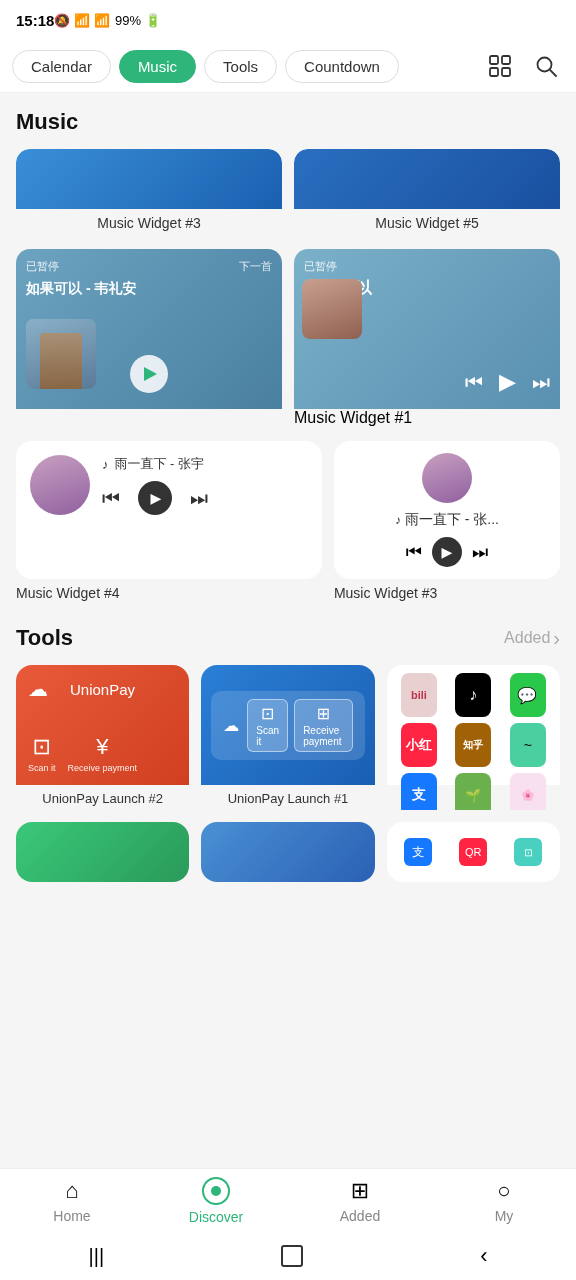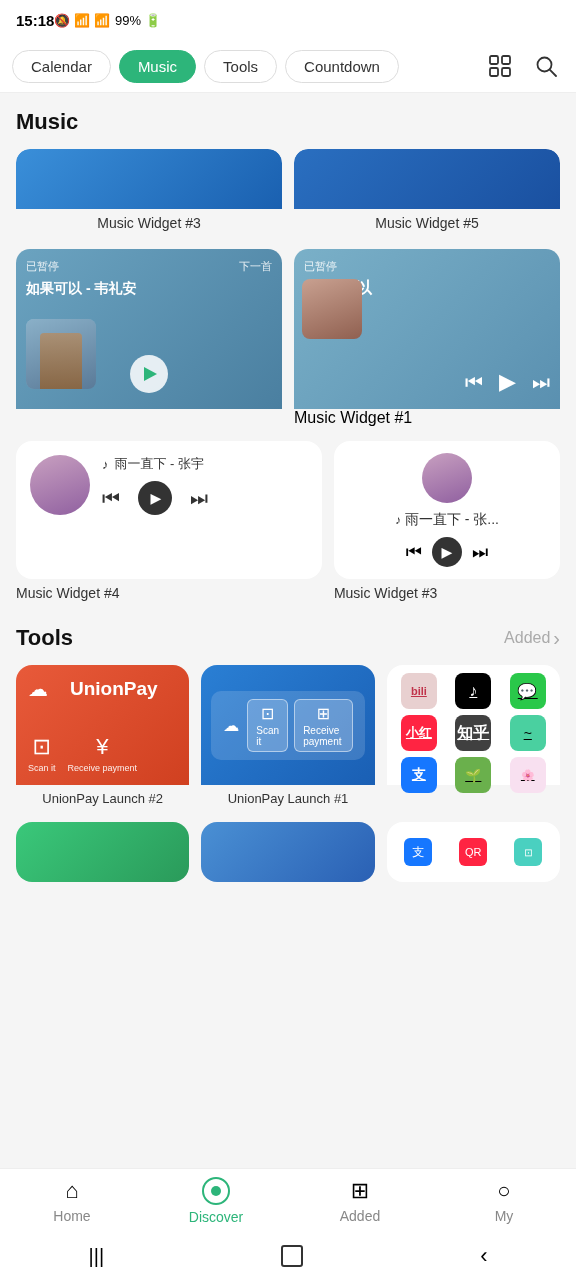--- a/index.html
+++ b/index.html
@@ -344,21 +344,21 @@
     }
     .up-logo {
       display: flex;
       align-items: center;
       gap: 6px;
     }
     .up-cloud {
       font-size: 20px;
       color: #fff;
     }
-    .up-brand { font-size: 19px; color: #fff; font-weight: 700; padding-left: 16px; }
+    .up-brand { font-size: 15px; color: #fff; font-weight: 400; padding-left: 16px; }
     .up-icons-row {
       display: flex;
       gap: 12px;
     }
     .up-icon-block {
       display: flex;
       flex-direction: column;
       align-items: center;
       gap: 3px;
     }
@@ -408,28 +408,27 @@
       height: 120px;
       background: #fff;
       padding: 8px;
       display: grid;
       grid-template-columns: repeat(3, 1fr);
       gap: 6px;
       align-items: center;
     }
     .app-icon {
       width: 36px;
-      height: 36px;
+      height: 44px;
       border-radius: 8px;
       display: flex;
       align-items: center;
       justify-content: center;
       font-size: 18px;
       margin: 0 auto;
-      text-decoration: underline;
     }
 
     
     .tools-partial {
       display: flex;
       gap: 12px;
       margin-top: 12px;
       height: 60px;
       overflow: hidden;
     }
@@ -702,21 +701,21 @@
     </div>
 
     <div class="tool-card">
       <div class="app-folder-bg">
 
         <div class="app-icon" style="background:#e8d0d0;font-size:11px;color:#c0334a;font-weight:700;">bili</div>
         <div class="app-icon" style="background:#000;color:#fff;font-size:16px;">♪</div>
         <div class="app-icon" style="background:#2ac84a;font-size:16px;">💬</div>
 
         <div class="app-icon" style="background:#ff2442;font-size:13px;color:#fff;font-weight:700;">小红</div>
-        <div class="app-icon" style="background:#404040;color:#fff;font-size:16px;font-weight:700;">知乎</div>
+        <div class="app-icon" style="background:#a16207;color:#fff;font-size:10px;font-weight:700;">知乎</div>
         <div class="app-icon" style="background:#4ad0a0;font-size:14px;">~</div>
 
         <div class="app-icon" style="background:#1677ff;font-size:14px;color:#fff;font-weight:700;">支</div>
         <div class="app-icon" style="background:#6ab04c;font-size:13px;">🌱</div>
         <div class="app-icon" style="background:#f8e0f0;font-size:11px;">🌸</div>
       </div>
     </div>
   </div>
 
   <div class="tools-partial">

